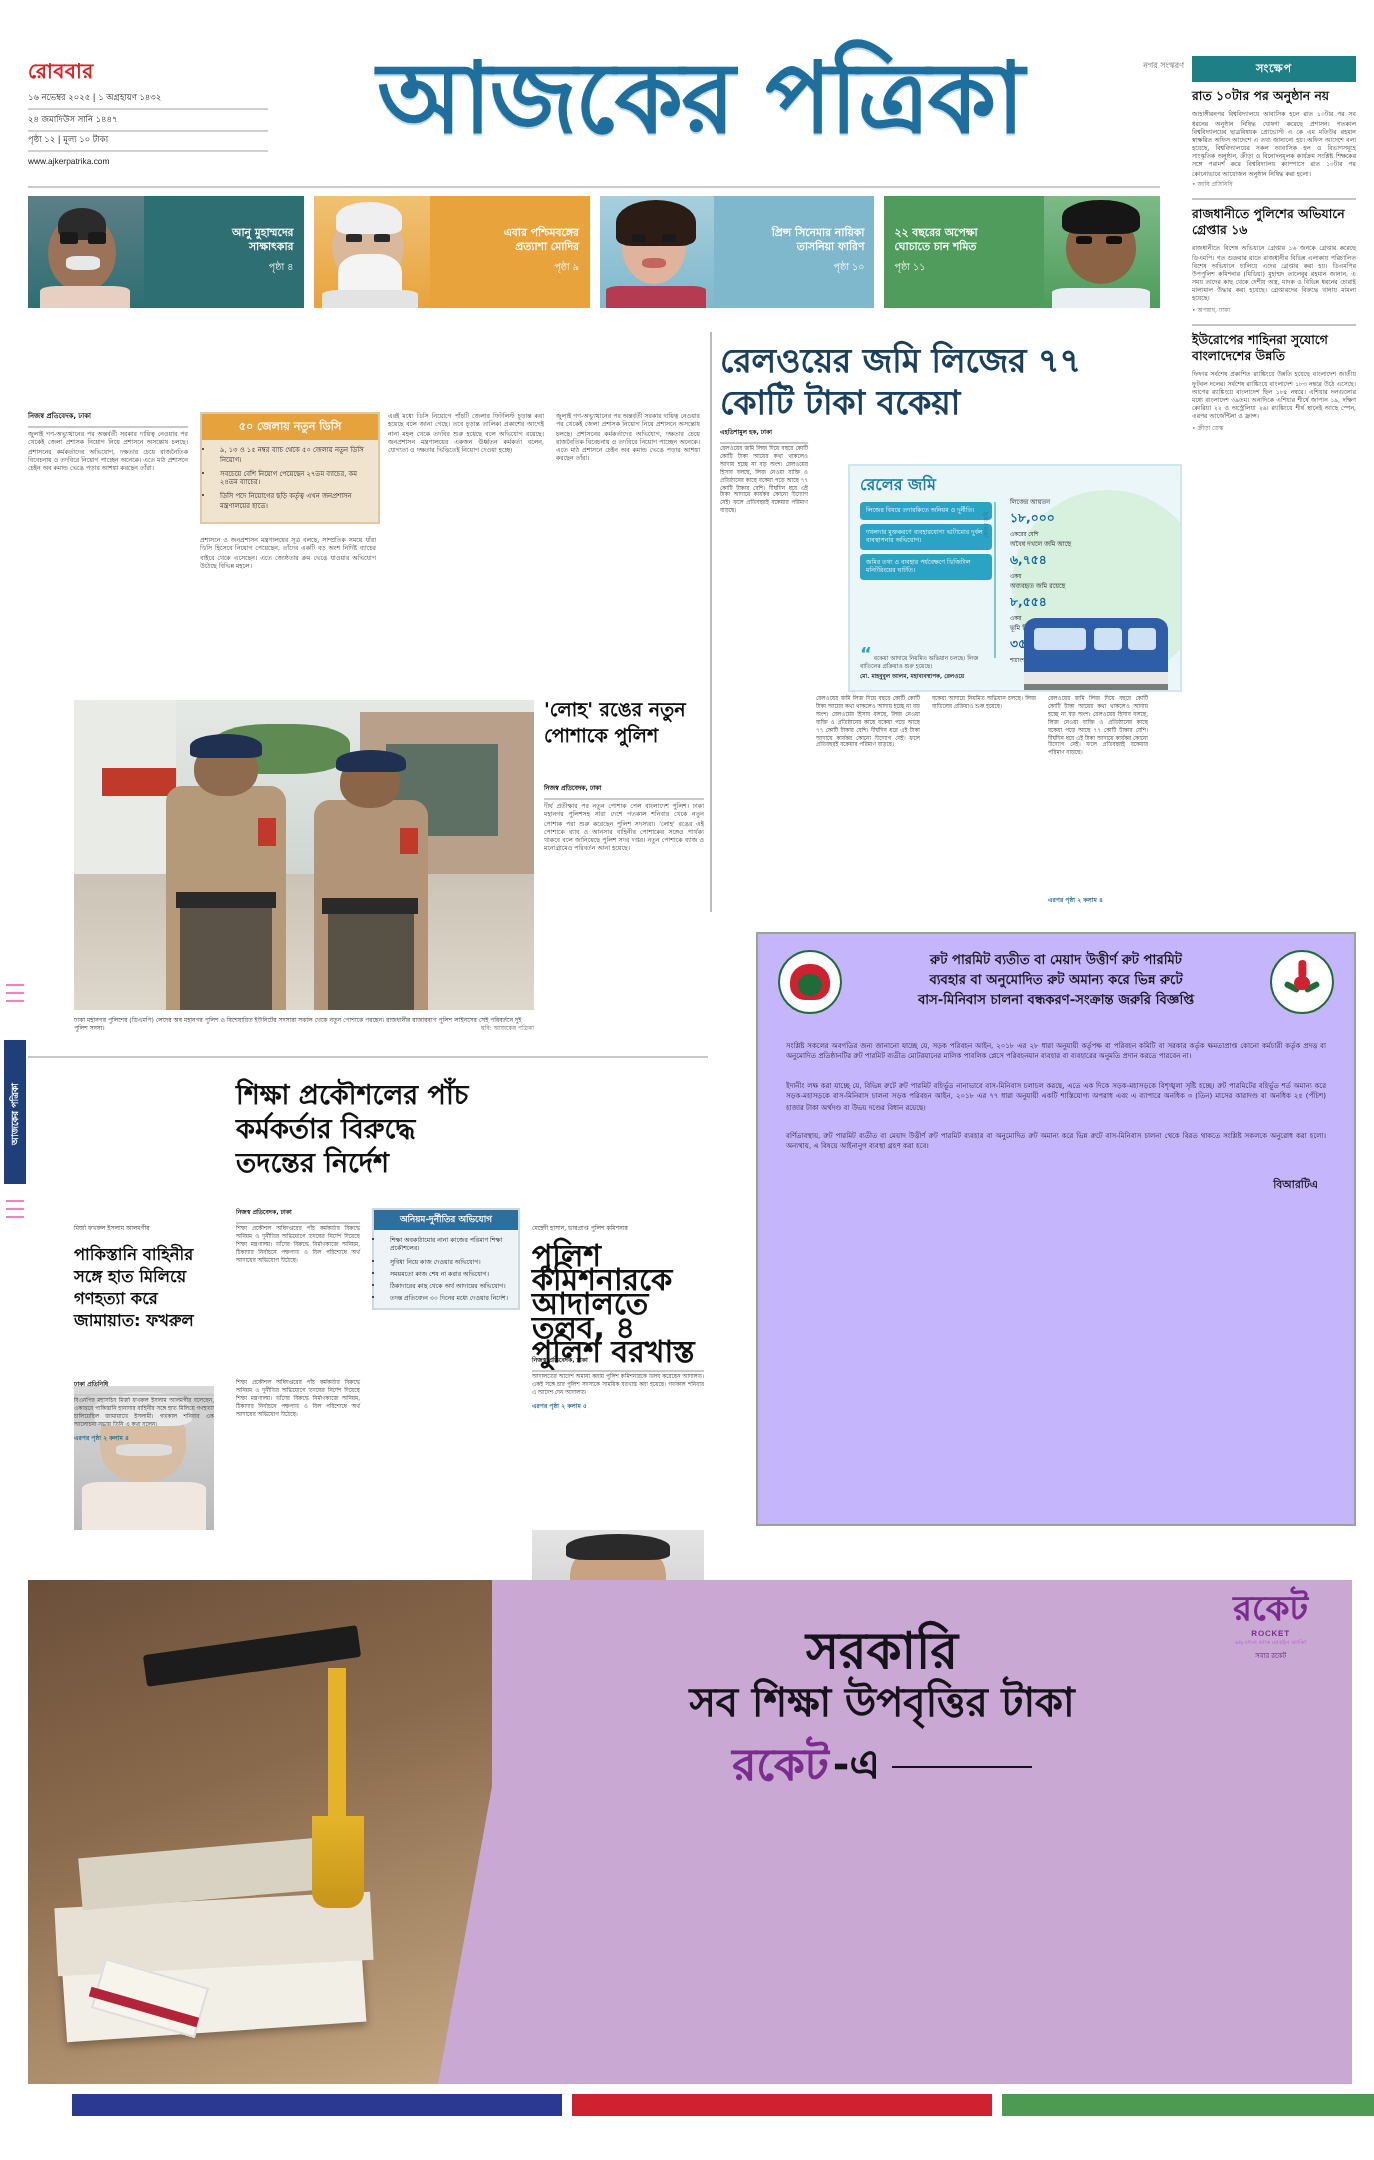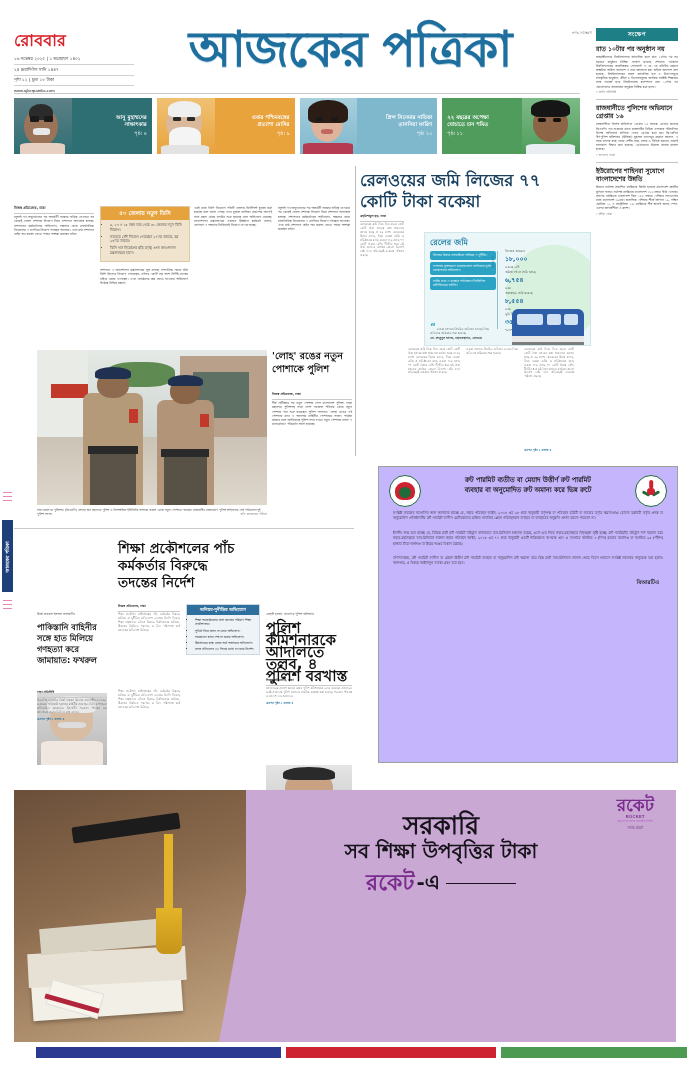--- a/index.html
+++ b/index.html
@@ -10,21 +10,21 @@
   
   .abs{position:absolute;}
   .bn{font-family:"DejaVu Sans","Liberation Sans",sans-serif;}
   .tiny{font-size:3.1px;line-height:4.3px;color:#3a3a3a;text-align:justify;}
   .tinyer{font-size:2.8px;line-height:3.9px;color:#444;text-align:justify;}
   .byline{font-size:3.4px;font-weight:bold;color:#111;}
   .rule{background:#c9c9c9;}
 
   
   .dateblock{left:14px;top:28px;width:120px;}
-  .dateblock .day{color:#d8232a;font-size:16px;font-weight:bold;letter-spacing:.2px;}
+  .dateblock .day{color:#d8232a;font-size:10px;font-weight:bold;letter-spacing:.2px;}
   .dateblock .ln{font-size:4.2px;color:#222;border-bottom:.5px solid #d0d0d0;padding:1.2px 0;}
   .dateblock .url{font-size:4.2px;color:#222;padding-top:1.4px;}
 
   .masthead{left:150px;top:22px;width:400px;text-align:center;}
   .masthead .logo{
      font-size:49px;font-weight:bold;color:#1f6f9e;line-height:56px;
      letter-spacing:-1px;
      text-shadow:0 1px 0 #bcd8e8;
   }
   .cityline{right:95px;top:30px;font-size:4px;color:#666;}
@@ -389,20 +389,21 @@
 
     <div class="seal abs" style="right:10px;top:8px;background:#ffffff;border:1.4px solid #1f6b3a;">
       <div class="abs" style="left:50%;top:14%;width:12%;height:30%;background:#cf2230;transform:translateX(-50%);border-radius:2px;"></div>
       <div class="abs" style="left:20%;top:54%;width:26%;height:10%;background:#1f6b3a;transform:rotate(28deg);border-radius:2px;"></div>
       <div class="abs" style="left:54%;top:54%;width:26%;height:10%;background:#1f6b3a;transform:rotate(-28deg);border-radius:2px;"></div>
       <div class="abs" style="left:38%;top:40%;width:24%;height:22%;border-radius:50%;background:#cf2230;"></div>
     </div>
 
     <div class="bt bn" style="padding-top:8px;">রুট পারমিট ব্যতীত বা মেয়াদ উত্তীর্ণ রুট পারমিট</div>
     <div class="bt bn">ব্যবহার বা অনুমোদিত রুট অমান্য করে ভিন্ন রুটে</div>
+    <div class="bt bn">বাস-মিনিবাস চালনা বন্ধকরণ-সংক্রান্ত জরুরি বিজ্ঞপ্তি</div>
 
     <div class="bbody bn" style="margin-top:16px;">সংশ্লিষ্ট সকলের অবগতির জন্য জানানো যাচ্ছে যে, সড়ক পরিবহন আইন, ২০১৮ এর ২৮ ধারা অনুযায়ী কর্তৃপক্ষ বা পরিবহন কমিটি বা সরকার কর্তৃক ক্ষমতাপ্রাপ্ত কোনো কর্মচারী কর্তৃক প্রদত্ত বা অনুমোদিত প্রতিষ্ঠানটির রুট পারমিট ব্যতীত মোটরযানের মালিক পাবলিক প্লেসে পরিবহনযান ব্যবহার বা ব্যবহারের অনুমতি প্রদান করতে পারবেন না।</div>
     <div class="bbody bn" style="margin-top:9px;">ইদানীং লক্ষ করা যাচ্ছে যে, বিভিন্ন রুটে রুট পারমিট বহির্ভূত নানাভাবে বাস-মিনিবাস চলাচল করছে, এতে এক দিকে সড়ক-মহাসড়কে বিশৃঙ্খলা সৃষ্টি হচ্ছে। রুট পারমিটের বহির্ভূত শর্ত অমান্য করে সড়ক-মহাসড়কে বাস-মিনিবাস চালনা সড়ক পরিবহন আইন, ২০১৮ এর ৭৭ ধারা অনুযায়ী একটি শাস্তিযোগ্য অপরাধ এবং এ ব্যাপারে অনধিক ৩ (তিন) মাসের কারাদণ্ড বা অনধিক ২৫ (পঁচিশ) হাজার টাকা অর্থদণ্ড বা উভয় দণ্ডের বিধান রয়েছে।</div>
     <div class="bbody bn" style="margin-top:9px;">বর্ণিতাবস্থায়, রুট পারমিট ব্যতীত বা মেয়াদ উত্তীর্ণ রুট পারমিট ব্যবহার বা অনুমোদিত রুট অমান্য করে ভিন্ন রুটে বাস-মিনিবাস চালনা থেকে বিরত থাকতে সংশ্লিষ্ট সকলকে অনুরোধ করা হলো। অন্যথায়, এ বিষয়ে আইনানুগ ব্যবস্থা গ্রহণ করা হবে।</div>
     <div class="bn" style="text-align:right;padding:12px 18px 0 0;font-size:5.4px;font-weight:bold;">বিআরটিএ</div>
   </div>
 
   <div class="abs pinkbar" style="top:492px;"></div>
   <div class="abs pinkbar" style="top:496px;"></div>
   <div class="abs pinkbar" style="top:500px;"></div>

